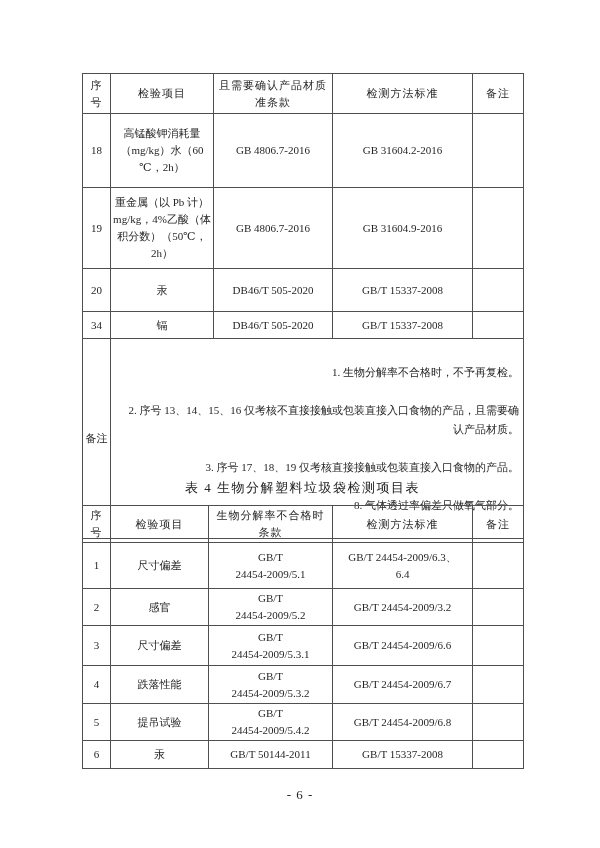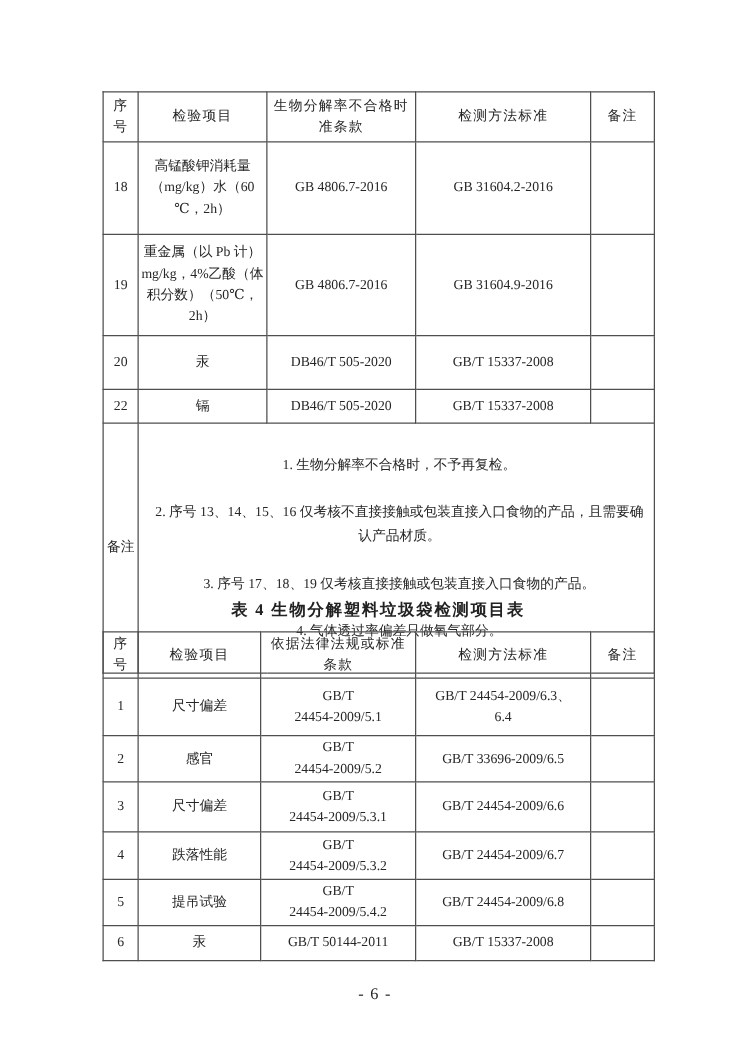--- a/index.html
+++ b/index.html
@@ -27,46 +27,46 @@
   .t1 .rnotes { height:102px; }
 
   .t2 .rh { height:35px; }
   .t2 .r1 { height:46px; }
   .t2 .r2 { height:36px; }
   .t2 .r3 { height:40px; }
   .t2 .r4 { height:38px; }
   .t2 .r5 { height:36px; }
   .t2 .r6 { height:28px; }
 
-  td.notes-cell { text-align:center; padding:5px 4px 4px 9px; line-height:19px; vertical-align:top; }
+  td.notes-cell { text-align:right; padding:5px 4px 4px 9px; line-height:19px; vertical-align:top; }
   td.notes-label { letter-spacing:0; line-height:19px; }
 
   .t2title { position:absolute; left:82px; top:479px; width:441px; text-align:center;
-    font-size:13px; font-weight:bold; letter-spacing:1.5px; color:#222; }
+    font-size:13px; font-weight:normal; letter-spacing:1.5px; color:#222; }
   .pagenum { position:absolute; left:0; top:787px; width:600px; text-align:center;
     font-size:13px; letter-spacing:1px; color:#1f1f1f; }
 </style>
 </head>
 <body>
 
 <div class="page">
 
   <table class="t t1">
     <colgroup>
         <col class="c1">
         <col class="c2">
         <col class="c3">
         <col class="c4">
         <col class="c5">
       </colgroup>
     <tbody>
         <tr class="rh">
       <td class="hc">序号</td>
       <td class="hc">检验项目</td>
-      <td class="hc">生物分解率不合格时
+      <td class="hc">且需要确认产品材质
 准条款</td>
       <td class="hc">检测方法标准</td>
       <td class="hc">备注</td>
     </tr>
     <tr class="r18">
       <td>18</td>
       <td>高锰酸钾消耗量
 （mg/kg）水（60
 ℃，2h）</td>
       <td>GB 4806.7-2016</td>
@@ -84,72 +84,72 @@
       <td></td>
     </tr>
     <tr class="r20">
       <td>20</td>
       <td>汞</td>
       <td>DB46/T 505-2020</td>
       <td>GB/T 15337-2008</td>
       <td></td>
     </tr>
     <tr class="r22">
-      <td>22</td>
+      <td>34</td>
       <td>镉</td>
       <td>DB46/T 505-2020</td>
       <td>GB/T 15337-2008</td>
       <td></td>
     </tr>
     <tr class="rnotes">
       <td class="notes-label">备注</td>
       <td class="notes-cell" colspan="4">
         <div>1. 生物分解率不合格时，不予再复检。</div>
         <div>2. 序号 13、14、15、16 仅考核不直接接触或包装直接入口食物的产品，且需要确认产品材质。</div>
         <div>3. 序号 17、18、19 仅考核直接接触或包装直接入口食物的产品。</div>
-        <div>4. 气体透过率偏差只做氧气部分。</div>
+        <div>8. 气体透过率偏差只做氧气部分。</div>
       </td>
     </tr>
   </tbody>
     </table>
 
   <div class="t2title">表 4 生物分解塑料垃圾袋检测项目表</div>
 
   <table class="t t2">
     <colgroup>
         <col class="c1">
         <col class="c2">
         <col class="c3">
         <col class="c4">
         <col class="c5">
       </colgroup>
     <tbody>
         <tr class="rh">
       <td class="hc">序号</td>
       <td class="hc">检验项目</td>
-      <td class="hc">依据法律法规或标准
+      <td class="hc">生物分解率不合格时
 条款</td>
       <td class="hc">检测方法标准</td>
       <td class="hc">备注</td>
     </tr>
     <tr class="r1">
       <td>1</td>
       <td>尺寸偏差</td>
       <td>GB/T
 24454-2009/5.1</td>
       <td>GB/T 24454-2009/6.3、
 6.4</td>
       <td></td>
     </tr>
     <tr class="r2">
       <td>2</td>
       <td>感官</td>
       <td>GB/T
 24454-2009/5.2</td>
-      <td>GB/T 33696-2009/6.5</td>
+      <td>GB/T 24454-2009/3.2</td>
       <td></td>
     </tr>
     <tr class="r3">
       <td>3</td>
       <td>尺寸偏差</td>
       <td>GB/T
 24454-2009/5.3.1</td>
       <td>GB/T 24454-2009/6.6</td>
       <td></td>
     </tr>

